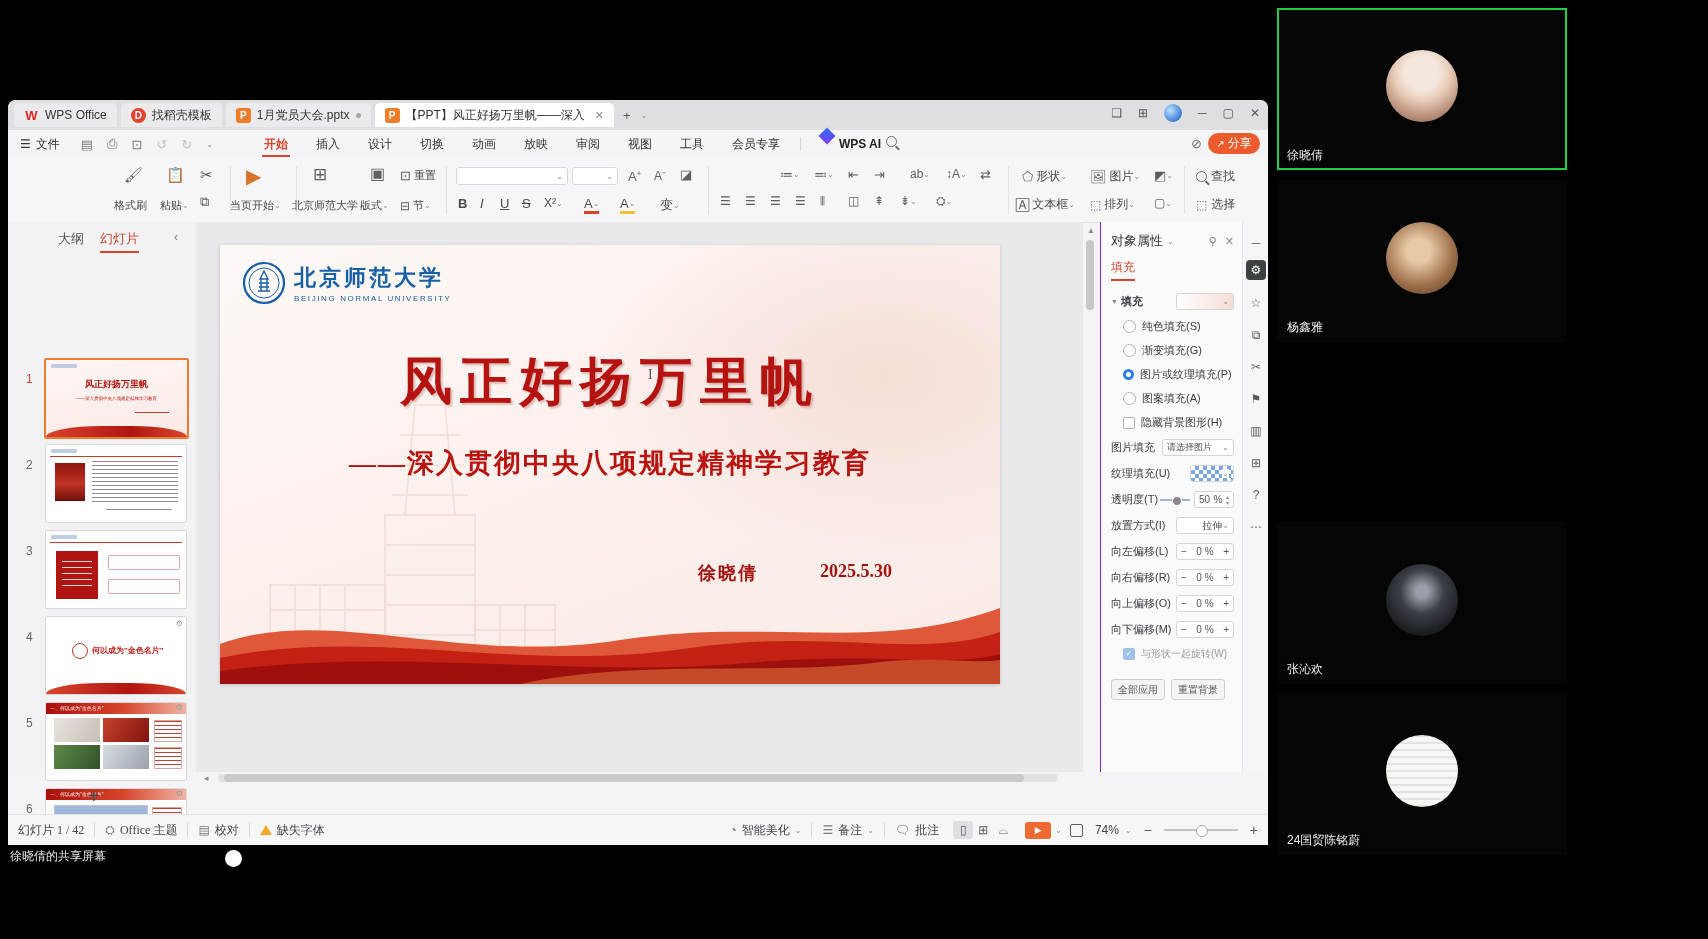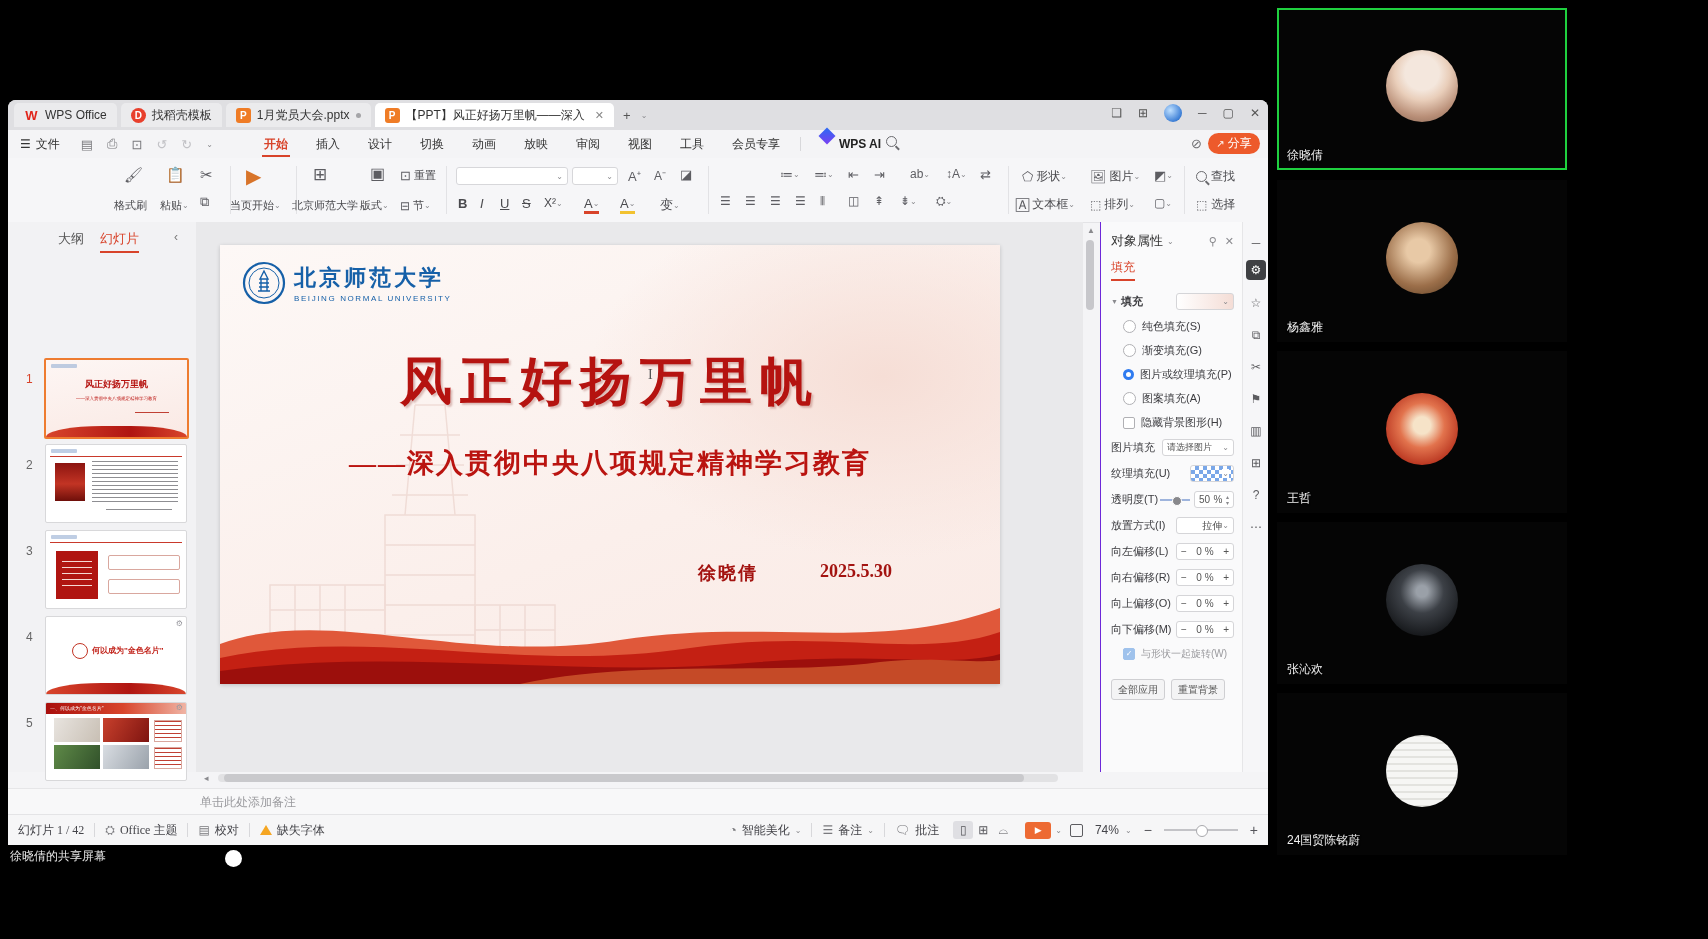--- a/index.html
+++ b/index.html
@@ -567,23 +567,20 @@
         <span class="strip-ico" style="top:104px;">⧉</span>
         <span class="strip-ico" style="top:136px;">✂</span>
         <span class="strip-ico" style="top:168px;">⚑</span>
         <span class="strip-ico" style="top:200px;">▥</span>
         <span class="strip-ico" style="top:232px;">⊞</span>
         <span class="strip-ico" style="top:264px;">?</span>
         <span class="strip-ico" style="top:296px;">⋯</span>
       </div>
     </div>
 
-    <div id="notesbar" class="abs">
-      <div id="notes-ph">单击此处添加备注</div>
-    </div>
 
     <div id="statusbar" class="abs">
       <span class="st-item">幻灯片 1 / 42</span>
       <span class="st-sep"></span>
       <span class="st-item">
           <span style="color:#7a7a7e;">⛭</span>
           <span>Office 主题</span>
         </span>
       <span class="st-sep"></span>
       <span class="st-item">
@@ -634,24 +631,20 @@
   <div id="float-dot" class="abs"></div>
 
   <div class="tile active" style="top:8px;">
     <div class="avatar av1"></div>
     <div class="pname">徐晓倩</div>
   </div>
   <div class="tile" style="top:180px;">
     <div class="avatar av2"></div>
     <div class="pname">杨鑫雅</div>
   </div>
-  <div class="tile" style="top:351px;">
-    <div class="avatar av3"></div>
-    <div class="pname">王哲</div>
-  </div>
   <div class="tile" style="top:522px;">
     <div class="avatar av4"></div>
     <div class="pname">张沁欢</div>
   </div>
   <div class="tile" style="top:693px;">
     <div class="avatar av5"></div>
     <div class="pname">24国贸陈铭蔚</div>
   </div>
 
 </div>

